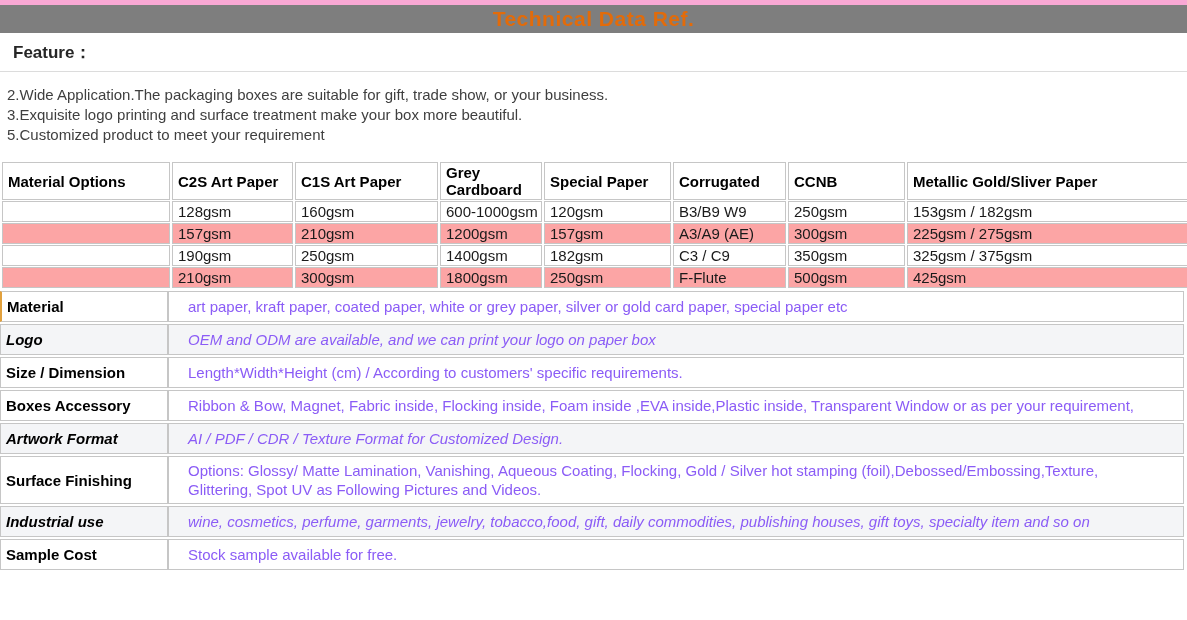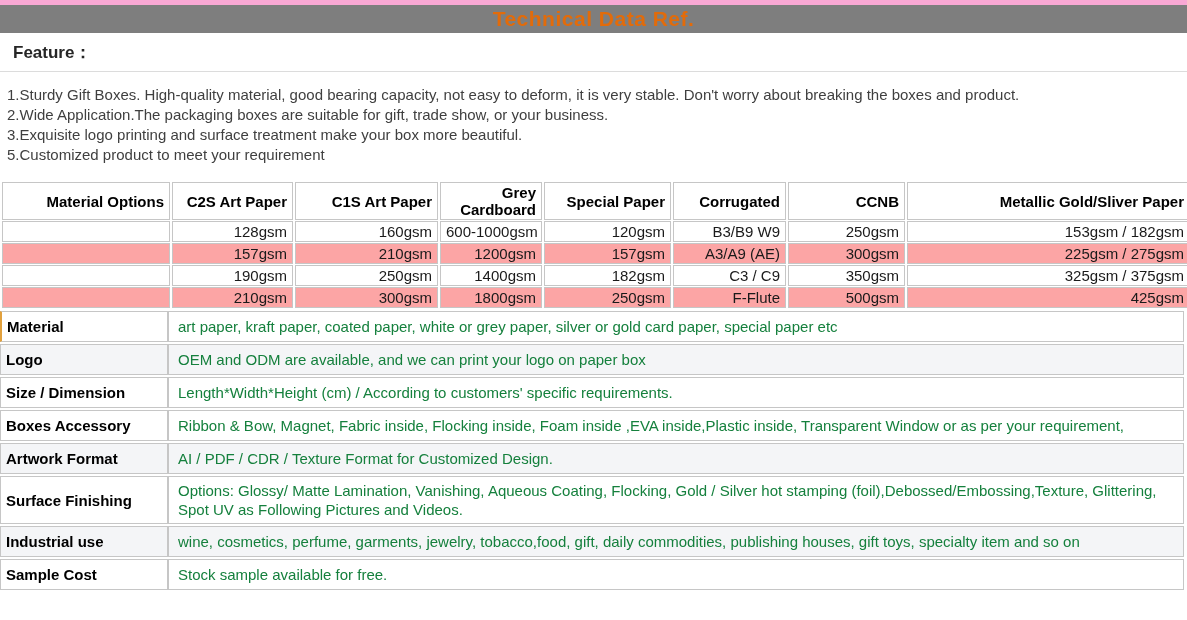--- a/index.html
+++ b/index.html
@@ -37,21 +37,21 @@
     width: 1184px;
     border-collapse: separate;
     border-spacing: 2px 1px;
     table-layout: fixed;
     margin: 6px 0 0 0;
   }
   table.spec th, table.spec td {
     border: 1px solid #c6c6c6;
     font-size: 15px;
     padding: 1px 5px;
-    text-align: right;
+    text-align: left;
     overflow: hidden;
     white-space: nowrap;
     background: #ffffff;
   }
   table.spec th {
     font-weight: bold; color: #000000;
     height: 38px; vertical-align: middle;
     white-space: normal; line-height: 17px;
   }
   table.spec td { height: 18px; }
@@ -69,38 +69,37 @@
     font-size: 15px;
     vertical-align: middle;
     background: #ffffff;
   }
   table.detail td.label {
     font-weight: bold; color: #000000;
     padding: 6px 5px;
     white-space: nowrap;
   }
   table.detail td.value {
-    padding: 4px 9px;
-    color: #15803d;
+    padding: 4px 19px;
+    color: #8b5cf6;
     line-height: 19px;
   }
-  table.detail tr.alt td { background: #f4f5f7; }
+  table.detail tr.alt td { background: #f4f5f7; font-style: italic; }
   table.detail tr.first td.label { border-left: 2px solid #e2a13d; }
 </style>
 </head>
 <body>
 
 <div class="banner">
   <span class="title">Technical Data Ref.</span>
 </div>
 
 <div class="feature-heading">Feature：</div>
 
 <ul class="feature-list">
-    <li>1.Sturdy Gift Boxes. High-quality material, good bearing capacity, not easy to deform, it is very stable. Don't worry about breaking the boxes and product.</li>
     <li>2.Wide Application.The packaging boxes are suitable for gift, trade show, or your business.</li>
     <li>3.Exquisite logo printing and surface treatment make your box more beautiful.</li>
     <li>5.Customized product to meet your requirement</li>
   </ul>
 
 <table class="spec">
   <colgroup>
       <col style="width: 168px;">
       <col style="width: 121px;">
       <col style="width: 143px;">

